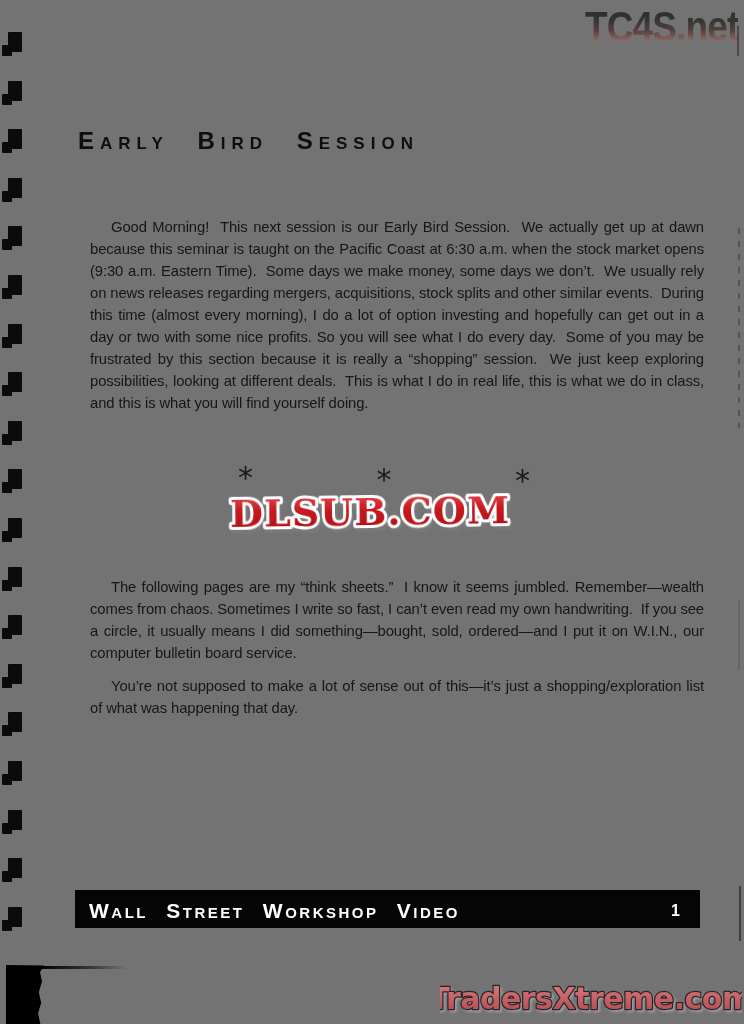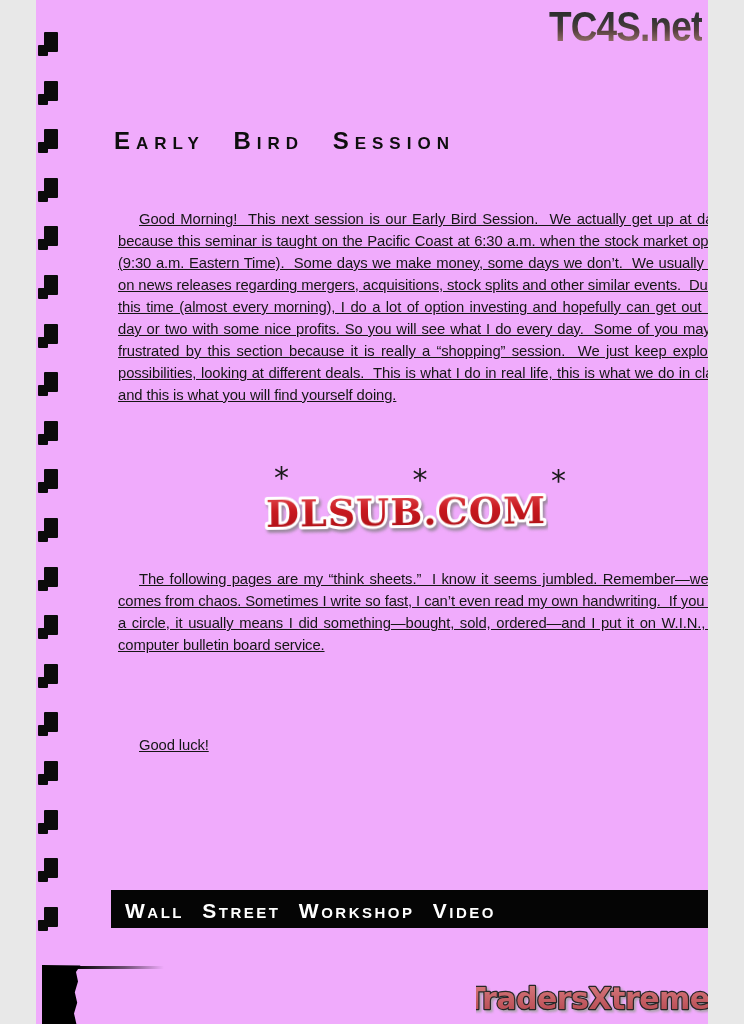--- a/index.html
+++ b/index.html
@@ -1,17 +1,17 @@
 <!DOCTYPE html>
 <html><head>
 <meta charset="utf-8">
 <style>
   html,body{margin:0;padding:0;background:#e8e8e8;}
   .page{
-    position:relative;width:672px;height:1024px;background:#f0abfc;
+    position:relative;width:744px;height:1024px;background:#737373;
     overflow:hidden;font-family:"Liberation Sans",sans-serif;margin:0 auto;
   }
   
   .binding-strip{position:absolute;left:0;top:0;width:34px;height:100%;}
   .binding-mark{position:absolute;left:0;width:26px;height:26px;filter:blur(.4px);}
   .binding-mark::before{content:"";position:absolute;left:8px;top:0;width:14px;height:20px;background:#0b0b0b;border-radius:1px;}
   .binding-mark::after{content:"";position:absolute;left:2px;top:13px;width:10px;height:11px;background:#0b0b0b;border-radius:1px;}
   
   .tc4s{
     position:absolute;top:2px;right:6px;
@@ -21,23 +21,23 @@
     -webkit-background-clip:text;background-clip:text;color:transparent;
   }
   
   .title{
     position:absolute;top:127px;left:78px;width:614px;margin:0;
     text-align:left;font-size:24px;font-weight:bold;
     font-variant:small-caps;letter-spacing:6px;word-spacing:16px;color:#0e0e0e;
   }
   
   .para{
-    position:absolute;left:78px;width:614px;margin:4px;
+    position:absolute;left:78px;width:614px;margin:12px;
     font-size:14.8px;line-height:22px;letter-spacing:-.1px;
-    text-align:justify;text-indent:21px;color:#161616;white-space:pre-wrap;text-decoration:underline;
+    text-align:justify;text-indent:21px;color:#161616;white-space:pre-wrap;
   }
   .p1{top:204px;} .p2{top:564px;} .p3{top:663px;} .p4{top:730px;}
   
   .sep{
     position:absolute;top:466px;left:238px;width:292px;
     display:flex;justify-content:space-between;
     font-family:"DejaVu Sans",sans-serif;font-size:30px;line-height:24px;color:#1a1a1a;
   }
   .sep span:nth-child(2){transform:translateY(2px);}
   .sep span:nth-child(3){transform:translateY(3px);}
@@ -120,21 +120,21 @@
           <stop offset="0" stop-color="#e9555a"></stop>
           <stop offset="0.45" stop-color="#c8191f"></stop>
           <stop offset="1" stop-color="#a90f15"></stop>
         </linearGradient>
       </defs>
       <text x="142" y="41" text-anchor="middle" font-family="DejaVu Serif, serif" font-size="38" font-weight="bold" letter-spacing="1" fill="url(#dlsubGrad)" stroke="#ffffff" stroke-width="6" stroke-linejoin="round" paint-order="stroke" style="filter:drop-shadow(2px 3px 1.5px rgba(125,125,125,.75))">DLSUB.COM</text>
     </svg>
   </div>
 
   <p class="para p2">The following pages are my “think sheets.”  I know it seems jumbled. Remember—wealth comes from chaos. Sometimes I write so fast, I can’t even read my own handwriting.  If you see a circle, it usually means I did something—bought, sold, ordered—and I put it on W.I.N., our computer bulletin board service.</p>
-  <p class="para p4">Good luck!</p>
+  <p class="para p3">You’re not supposed to make a lot of sense out of this—it’s just a shopping/exploration list of what was happening that day.</p>
 
   <div class="footer-bar">
     <span class="footer-label">Wall Street Workshop Video</span>
     <span class="footer-page">1</span>
   </div>
 
   <div class="scan-blob"></div>
   <div class="scan-blob-line"></div>
 
   <div class="traders">

